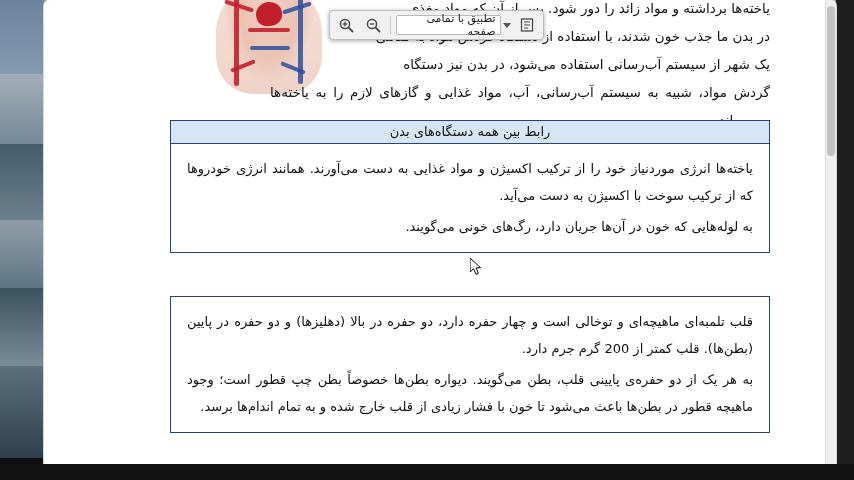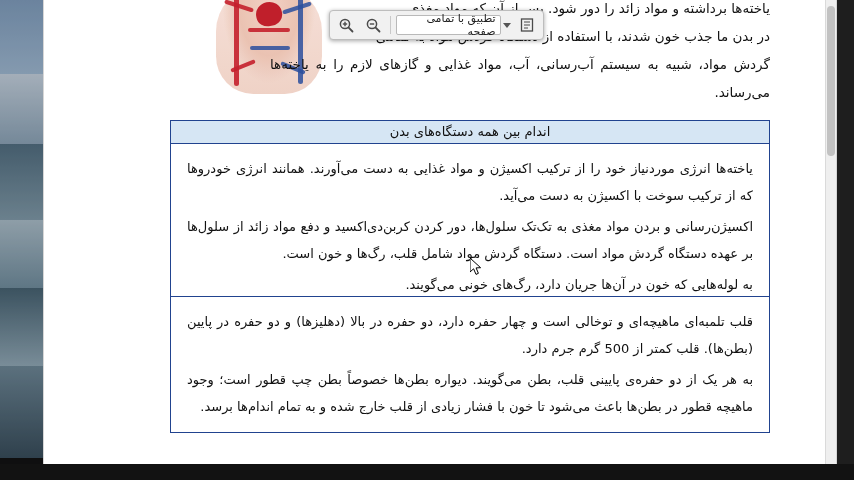--- a/index.html
+++ b/index.html
@@ -57,20 +57,21 @@
   
   .page {
     position: absolute;
     left: 44px;
     top: 0;
     width: 792px;
     height: 480px;
     background: #ffffff;
     box-shadow: 0 0 0 1px #d6d6d6;
     overflow: hidden;
+    border-radius: 6px;
   }
   .page-inner {
     position: absolute;
     left: 0; top: 0;
     width: 792px;
     padding: 0;
   }
 
   
   .figure {
@@ -266,35 +267,35 @@
         <div class="arty" style="left:60px; top:18px; width:30px; height:4px; transform:rotate(18deg);"></div>
         <div class="vein" style="left:118px; top:20px; width:30px; height:4px; transform:rotate(-18deg);"></div>
         <div class="arty" style="left:66px; top:78px; width:26px; height:4px; transform:rotate(-22deg);"></div>
         <div class="vein" style="left:116px; top:80px; width:26px; height:4px; transform:rotate(22deg);"></div>
         <div class="heart"></div>
       </div>
 
       <div class="body-text" style="top:-6px;">
         <p>یاخته‌ها برداشته و مواد زائد را دور شود. پس از آن که مواد مغذی</p>
         <p>در بدن ما جذب خون شدند، با استفاده از دستگاه گردش مواد به تمامی</p>
+        <p>یک شهر از سیستم آب‌رسانی استفاده می‌شود، در بدن نیز دستگاه</p>
         <p>گردش مواد، شبیه به سیستم آب‌رسانی، آب، مواد غذایی و گازهای لازم را به یاخته‌ها می‌رساند.</p>
       </div>
 
       <div class="box" style="top:120px;">
-        <div class="box-head">اندام بین همه دستگاه‌های بدن</div>
+        <div class="box-head">رابط بین همه دستگاه‌های بدن</div>
         <div class="box-body">
           <p>یاخته‌ها انرژی موردنیاز خود را از ترکیب اکسیژن و مواد غذایی به دست می‌آورند. همانند انرژی خودروها که از ترکیب سوخت با اکسیژن به دست می‌آید.</p>
-          <p>اکسیژن‌رسانی و بردن مواد مغذی به تک‌تک سلول‌ها، دور کردن کربن‌دی‌اکسید و دفع مواد زائد از سلول‌ها بر عهده دستگاه گردش مواد است. دستگاه گردش مواد شامل قلب، رگ‌ها و خون است.</p>
           <p>به لوله‌هایی که خون در آن‌ها جریان دارد، رگ‌های خونی می‌گویند.</p>
         </div>
       </div>
 
       <div class="box" style="top:296px;">
         <div class="box-body">
-          <p>قلب تلمبه‌ای ماهیچه‌ای و توخالی است و چهار حفره دارد، دو حفره در بالا  (دهلیزها) و دو حفره در پایین (بطن‌ها). قلب کمتر از 500 گرم جرم دارد.</p>
+          <p>قلب تلمبه‌ای ماهیچه‌ای و توخالی است و چهار حفره دارد، دو حفره در بالا  (دهلیزها) و دو حفره در پایین (بطن‌ها). قلب کمتر از 200 گرم جرم دارد.</p>
           <p>به هر یک از دو حفره‌ی پایینی قلب، بطن می‌گویند. دیواره بطن‌ها خصوصاً بطن چپ قطور است؛ وجود ماهیچه قطور در بطن‌ها باعث می‌شود تا خون با فشار زیادی از قلب خارج شده و به تمام اندام‌ها برسد.</p>
         </div>
       </div>
 
     </div>
 
     <div class="page-scroll">
       <div class="thumb"></div>
     </div>
   </div>

